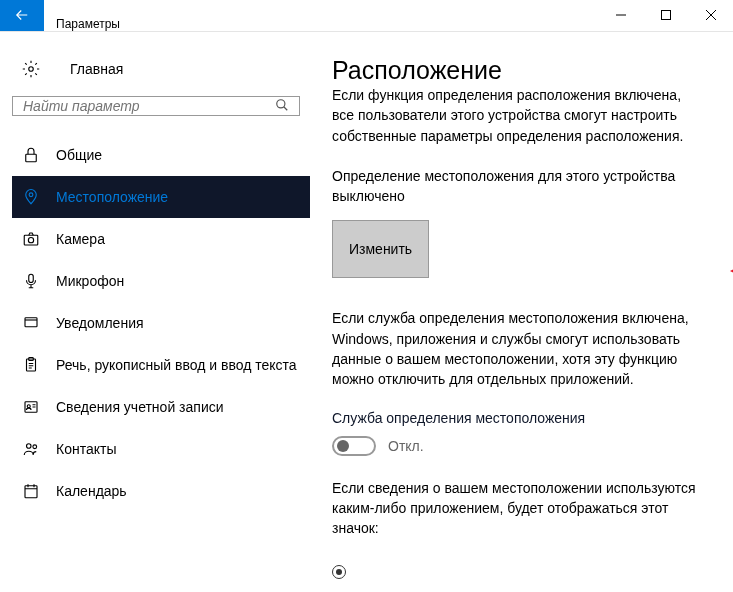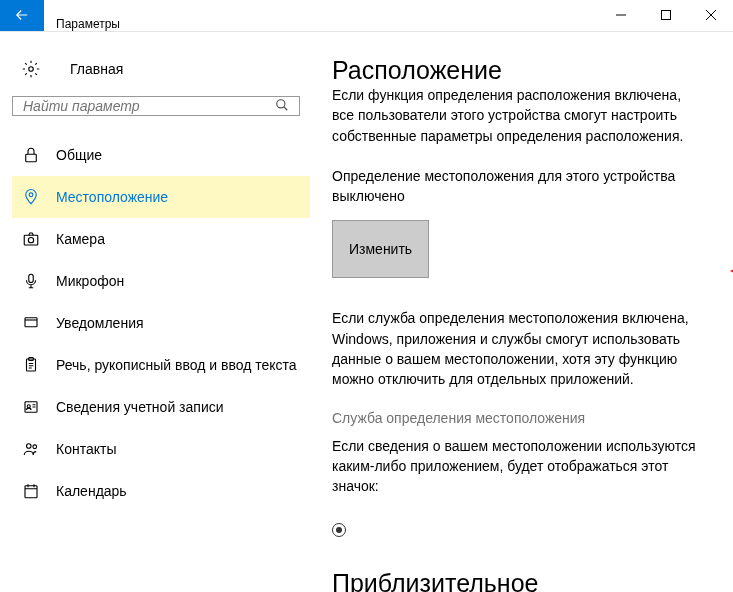--- a/index.html
+++ b/index.html
@@ -17,38 +17,38 @@
     .home-item { display: flex; align-items: center; padding: 8px 10px; gap: 30px; font-size: 14px; }
     .home-item .icon { width: 18px; display: flex; justify-content: center; }
     
     .search-box { margin: 10px 10px 18px 0; border: 1px solid #999; height: 20px; display: flex; align-items: center; padding: 0 10px; }
     .search-box input { flex: 1; border: none; outline: none; font-size: 14px; font-style: italic; color: #666; background: transparent; }
     .search-icon { font-size: 14px; color: #333; }
     
     .category-label { font-size: 12px; color: #666; padding: 4px 2px 12px; }
     
     .nav-item { display: flex; align-items: center; padding: 12px 10px; gap: 16px; font-size: 14px; cursor: pointer; }
-    .nav-item.active { color: #0078d7; background: #fef9c3; }
+    .nav-item.active { color: #0078d7; background: #0f172a; }
     .nav-item .icon { width: 18px; display: flex; justify-content: center; font-size: 15px; }
     .nav-item.active .icon { color: #0078d7; }
     
     .main { flex: 1; padding: 24px 28px 0 22px; overflow-y: auto; position: relative; }
     .main::-webkit-scrollbar { width: 12px; }
     .main::-webkit-scrollbar-thumb { background: #ccc; }
     
     h1 { font-size: 25px; font-weight: 400; }
     h2 { font-size: 25px; font-weight: 400; margin-top: 32px; }
     .desc { font-size: 14px; line-height: 1.45; margin-bottom: 20px; }
     .status-label { font-size: 14px; line-height: 1.45; margin-bottom: 14px; }
     .change-btn { background: #ccc; border: 1px solid #999; padding: 20px 16px; font-size: 14px; cursor: pointer; margin-bottom: 30px; }
     
     .arrow-callout { position: absolute; left: 420px; top: 219px; pointer-events: none; }
     .arrow-shape { fill: #e81123; }
     
-    .service-label { font-size: 14px; color: #737373; margin-bottom: 10px; }
+    .service-label { font-size: 14px; color: #0f172a; margin-bottom: 10px; }
     .toggle-row { display: flex; align-items: center; gap: 12px; margin-bottom: 22px; }
     .toggle { width: 44px; height: 20px; border: 2px solid #999; border-radius: 10px; position: relative; background: #fff; }
     .toggle-knob { width: 12px; height: 12px; border-radius: 50%; background: #666; position: absolute; left: 3px; top: 2px; }
     .toggle-text { font-size: 14px; color: #666; }
     
     .location-dot { display: inline-flex; width: 14px; height: 14px; border: 1.5px solid #333; border-radius: 50%; align-items: center; justify-content: center; margin-top: 6px; }
     .location-dot::after { content: ""; width: 6px; height: 6px; background: #333; border-radius: 50%; }
     
     svg.sicon { width: 18px; height: 18px; stroke: currentColor; fill: none; stroke-width: 1.5; }
     .active svg.sicon { stroke: #0078d7; }
@@ -198,18 +198,24 @@
     <p class="desc">Если функция определения расположения включена, все пользователи этого устройства смогут настроить собственные параметры определения расположения.</p>
     <p class="status-label">Определение местоположения для этого устройства выключено</p>
     <button class="change-btn">Изменить</button>
     
     <svg class="arrow-callout" width="220" height="40">
       <path class="arrow-shape" d="M0 20 L40 0 L40 12 L220 12 L220 28 L40 28 L40 40 Z"></path>
     </svg>
     
     <p class="desc">Если служба определения местоположения включена, Windows, приложения и службы смогут использовать данные о вашем местоположении, хотя эту функцию можно отключить для отдельных приложений.</p>
     <div class="service-label">Служба определения местоположения</div>
+    <div class="toggle-row">
+      <div class="toggle">
+        <div class="toggle-knob"></div>
+      </div>
+      <span class="toggle-text">Откл.</span>
+    </div>
     <p class="desc" style="">Если сведения о вашем местоположении используются каким-либо приложением, будет отображаться этот значок:</p>
     <span class="location-dot"></span>
     
     <h2>Приблизительное расположение</h2>
   </div>
 </div>
 
 </body></html>

